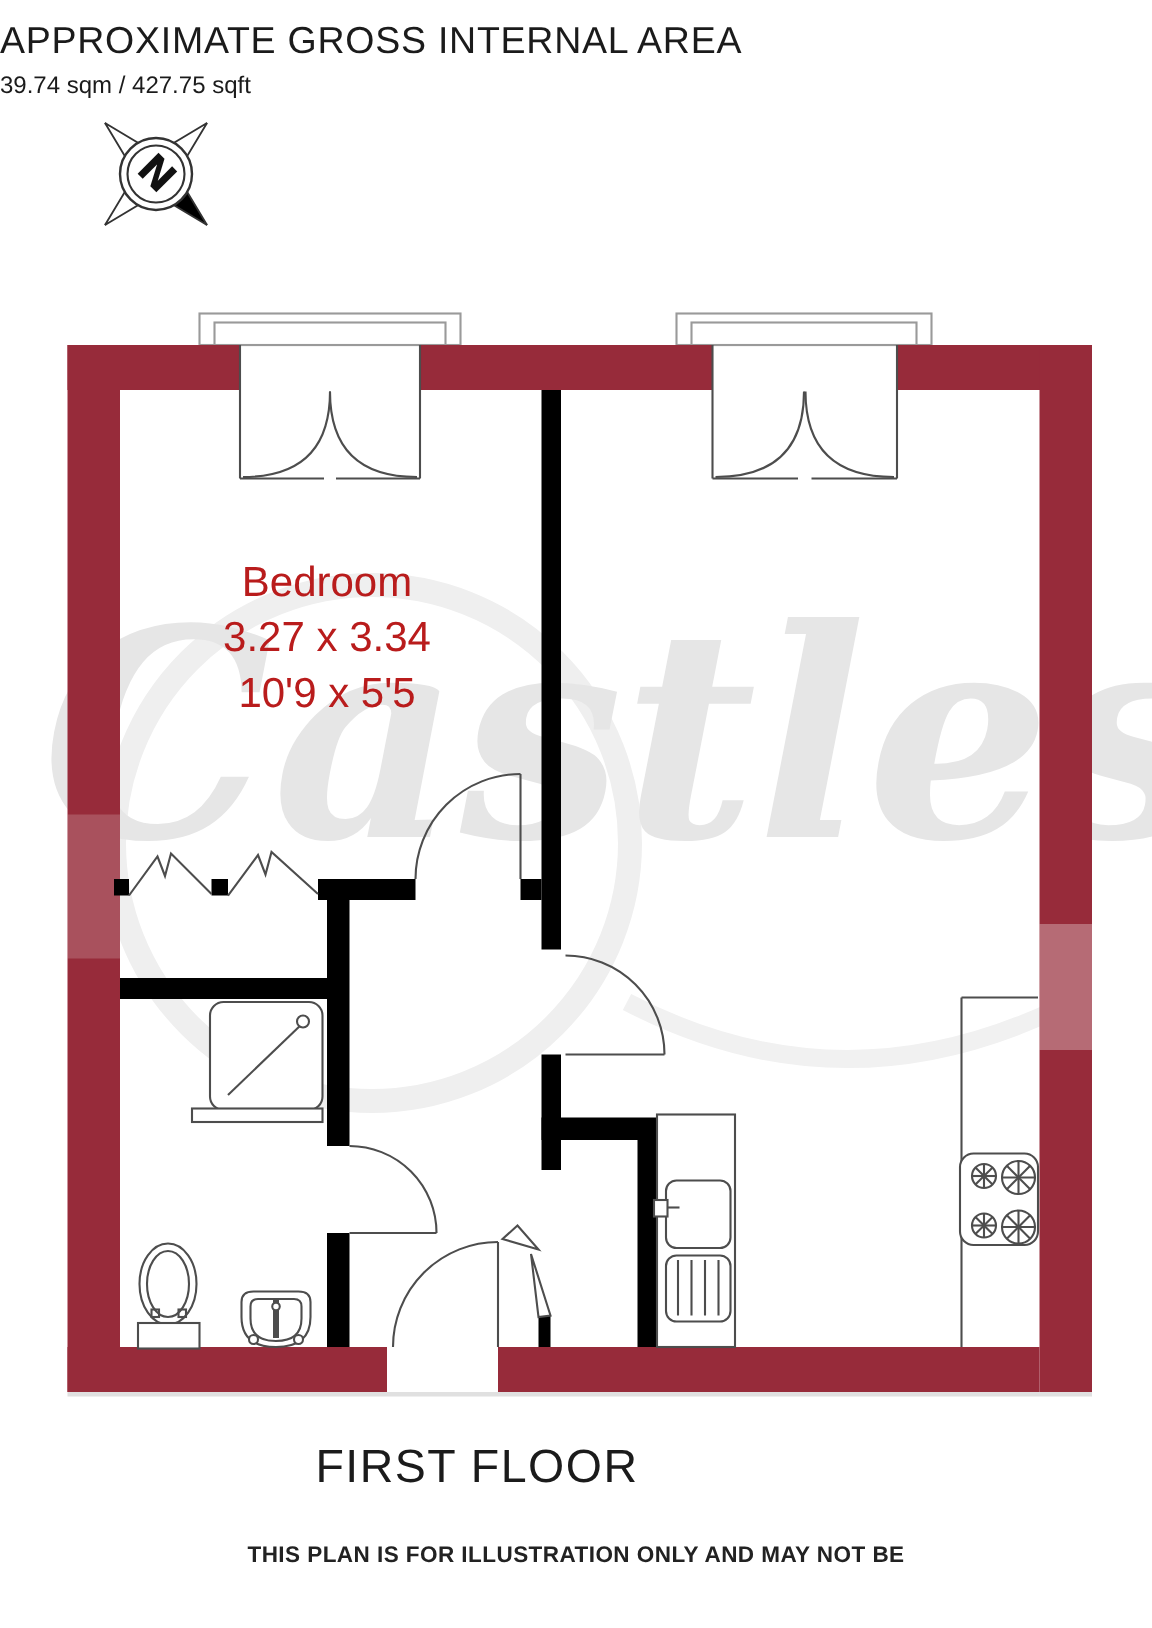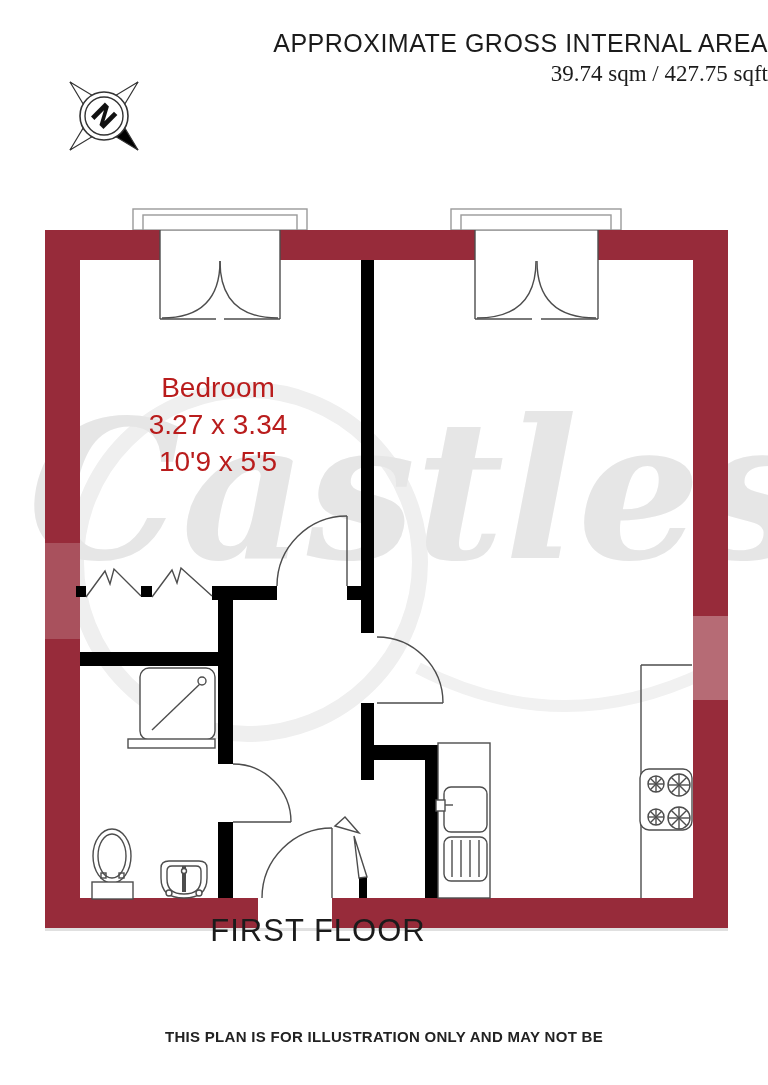--- a/index.html
+++ b/index.html
@@ -8,43 +8,43 @@
     --line:#4d4d4d;
     --wm:#e6e6e6;
   }
   html,body{margin:0;padding:0;background:#ffffff;}
   #stage{
     position:relative;width:768px;height:1085px;background:#fff;overflow:hidden;
     font-family:"Liberation Sans", sans-serif;color:#1b1b1b;
   }
   .abs{position:absolute;}
   
-  #header{left:0;top:28px;width:768px;text-align:right;z-index:3;}
+  #header{left:0;top:12px;width:768px;text-align:left;z-index:3;}
   #header .t1{font-size:25px;line-height:31px;letter-spacing:.5px;}
-  #header .t2{font-size:23px;line-height:30px;font-family:Liberation Serif, serif;}
+  #header .t2{font-size:16px;line-height:30px;}
   
   #wm-layer{left:0;top:0;width:768px;height:1085px;z-index:0;}
   #wm-text{
     position:absolute;left:28px;top:372px;width:712px;height:260px;
     font-family:"DejaVu Serif", serif;font-style:italic;font-weight:bold;
     font-size:193px;line-height:238px;text-align:center;color:var(--wm);
     white-space:nowrap;
   }
   
   #plan{left:0;top:0;z-index:1;}
   .ow{fill:var(--wall);}
   .iw{fill:var(--iwall);}
   .ln{stroke:var(--line);stroke-width:1.4;fill:none;}
   .lnw{stroke:var(--line);stroke-width:1.4;fill:#ffffff;}
   .bal{stroke:#9a9a9a;stroke-width:1.4;fill:#ffffff;}
   
   .roomlab{z-index:3;text-align:center;font-size:28px;color:#b91c1c;}
   #bedroom-label{left:68px;top:369px;width:300px;line-height:37px;}
   #reception-label{left:374px;top:494px;width:322px;line-height:36px;}
-  #floor-title{left:0;top:913px;width:636px;text-align:center;font-size:31px;letter-spacing:1px;z-index:3;}
+  #floor-title{left:0;top:960px;width:636px;text-align:center;font-size:31px;letter-spacing:1px;z-index:3;}
   #disclaimer{left:0;top:1027px;width:768px;text-align:center;font-size:15px;line-height:19px;letter-spacing:.3px;color:#222;z-index:3;font-weight:bold;}
   #compass{left:50px;top:62px;z-index:3;}
 </style>
 </head>
 <body>
 
 <div id="stage">
 
   <div id="header" class="abs">
     <div class="t1">APPROXIMATE GROSS INTERNAL AREA</div>

